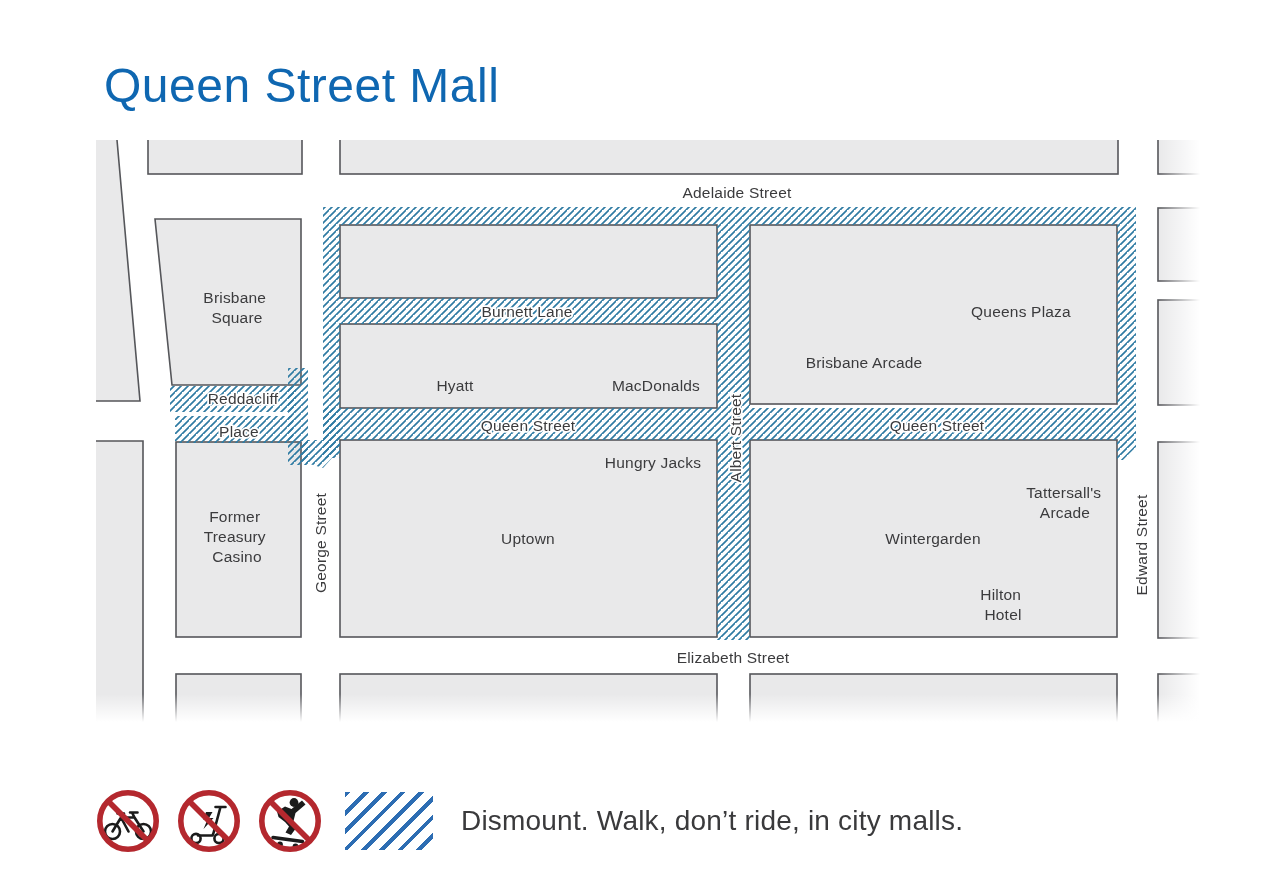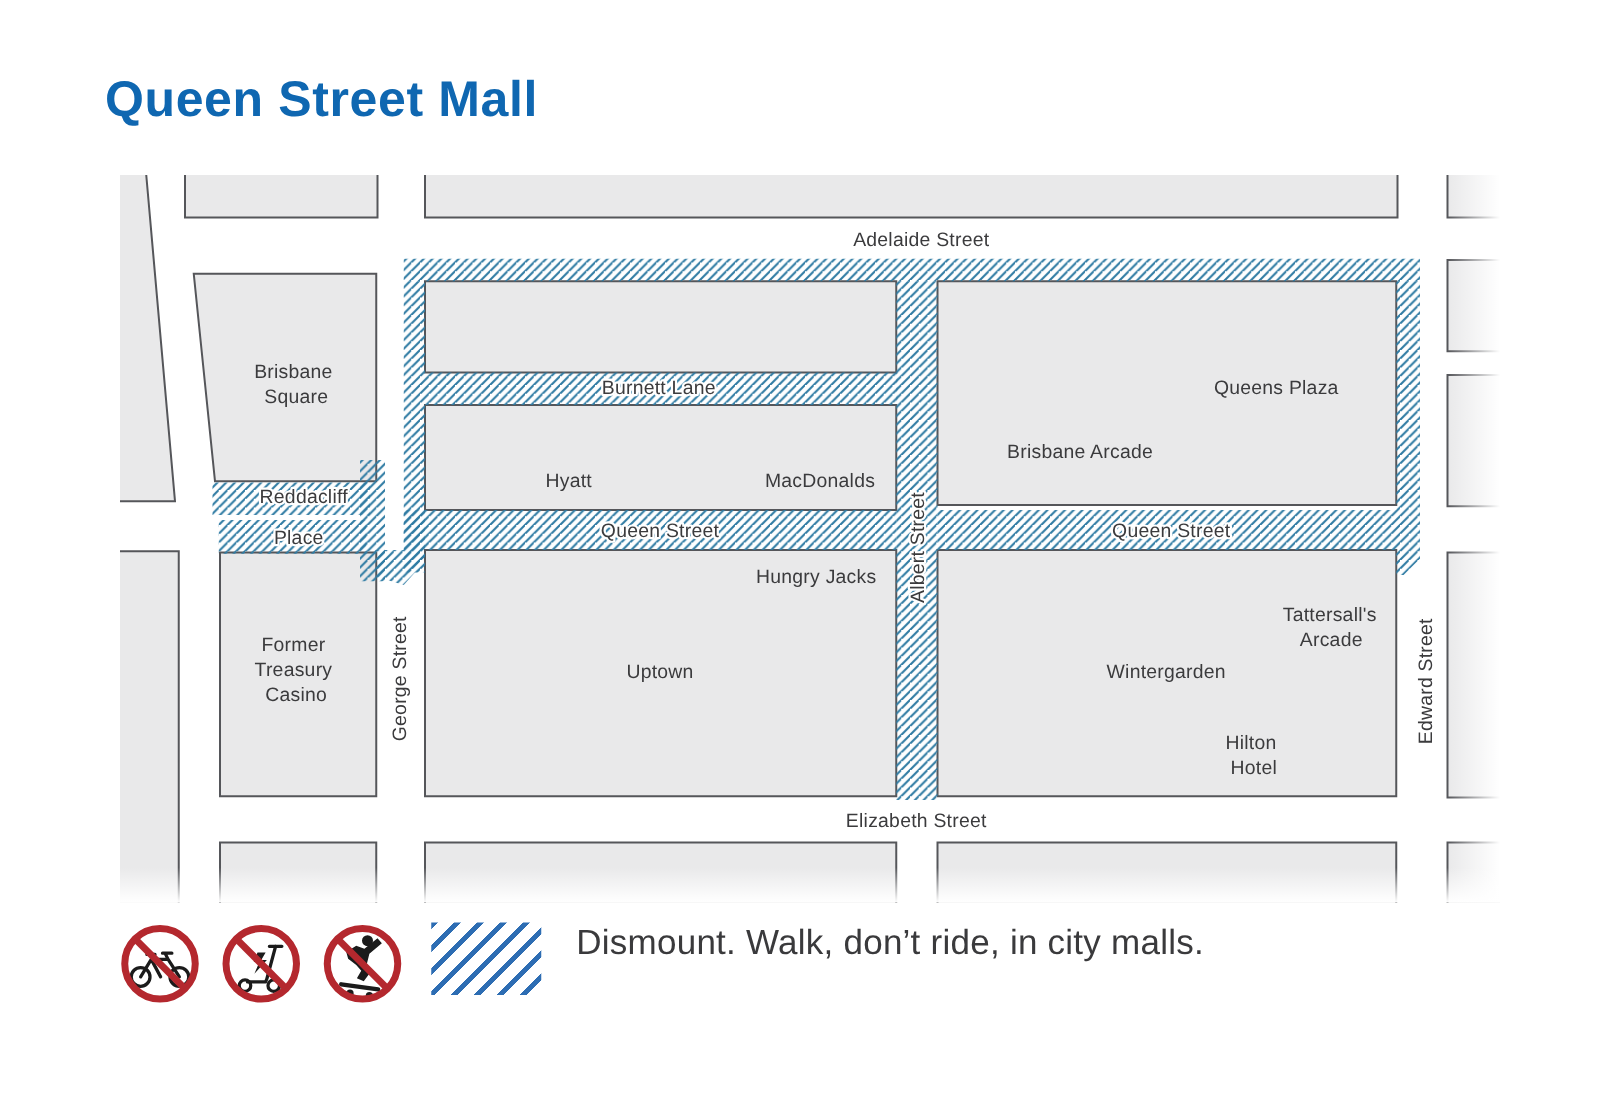--- a/index.html
+++ b/index.html
@@ -4,31 +4,31 @@
 <style>
   :root{
     --accent:#0f67b1; --hatch:#2f7ba3; --legend-hatch:#2d6db3;
     --prohibition-red:#b4282e; --building-fill:#e9e9ea;
     --building-stroke:#55565a; --label-text:#3b3b3d;
   }
   *{margin:0;padding:0;box-sizing:border-box}
   body{background:#fff;font-family:"Liberation Sans",sans-serif}
   .page{position:relative;width:1280px;height:896px;background:#fff;overflow:hidden}
   .map-svg{position:absolute;inset:0;width:1280px;height:896px}
-  .page-title{position:absolute;left:84px;top:58px;z-index:2;
-    font-size:40px;font-weight:700;letter-spacing:.5px;color:var(--accent)}
+  .page-title{position:absolute;left:104px;top:58px;z-index:2;
+    font-size:48px;font-weight:400;letter-spacing:.5px;color:var(--accent)}
   
   .blk{fill:var(--building-fill);stroke:var(--building-stroke);stroke-width:1.6}
   .noline{stroke:none}
   .edge{fill:none;stroke:var(--building-stroke);stroke-width:1.6}
   .hatch{fill:url(#hatchPat);stroke:none}
   .lbl{font-family:"Liberation Sans",sans-serif;font-size:15.5px;fill:var(--label-text);letter-spacing:.2px}
   .halo{stroke:#fff;stroke-width:3.5;paint-order:stroke;stroke-linejoin:round}
   
-  .legend{position:absolute;left:95px;top:738px;z-index:2;display:flex;align-items:flex-start}
+  .legend{position:absolute;left:95px;top:788px;z-index:2;display:flex;align-items:center}
   .sign{width:66px;height:66px;flex:0 0 auto}
   .sign + .sign{margin-left:15px}
   .legend-swatch{width:88px;height:58px;margin-left:22px;flex:0 0 auto;
     background:repeating-linear-gradient(135deg,var(--legend-hatch) 0 4px,transparent 4px 13px)}
   .legend-text{margin-left:28px;font-size:28px;color:#3a3a3c;letter-spacing:.2px;white-space:nowrap}
 </style>
 </head>
 <body>
 
 <div class="page">

